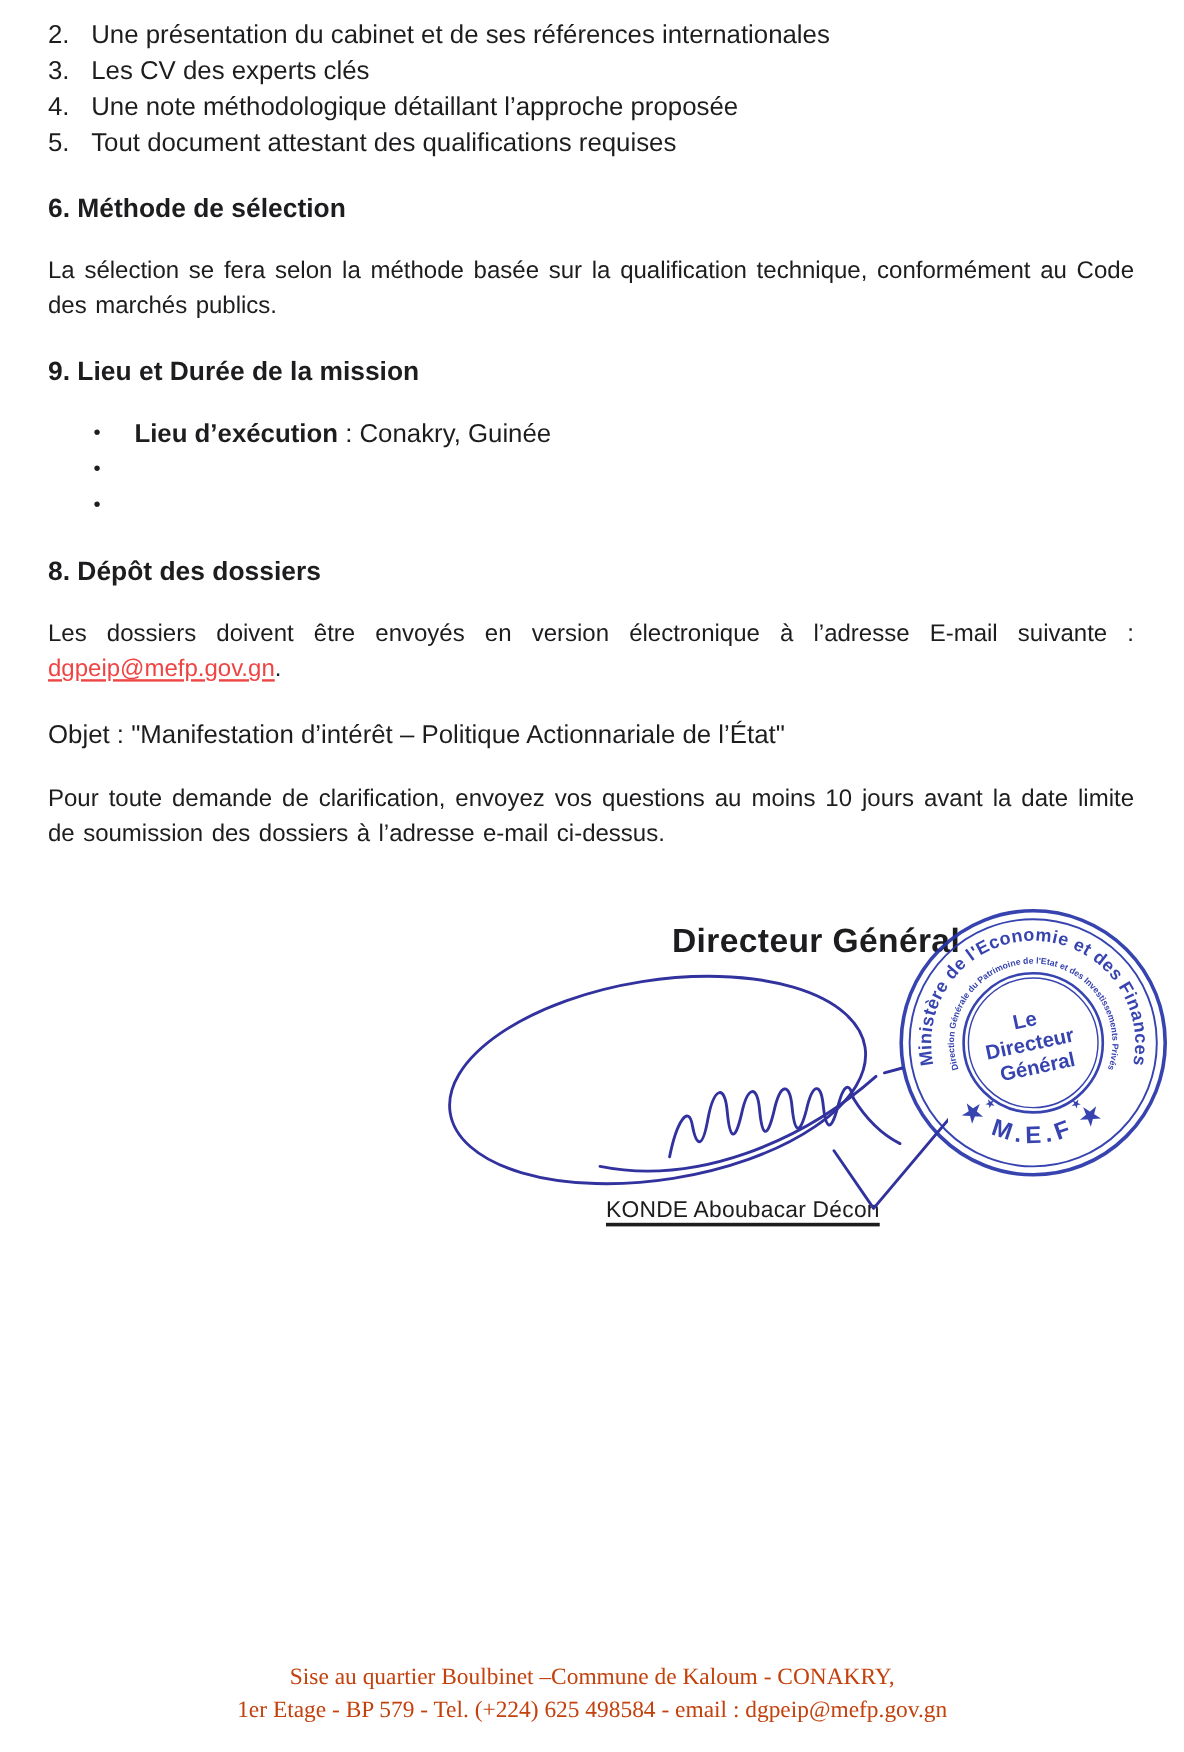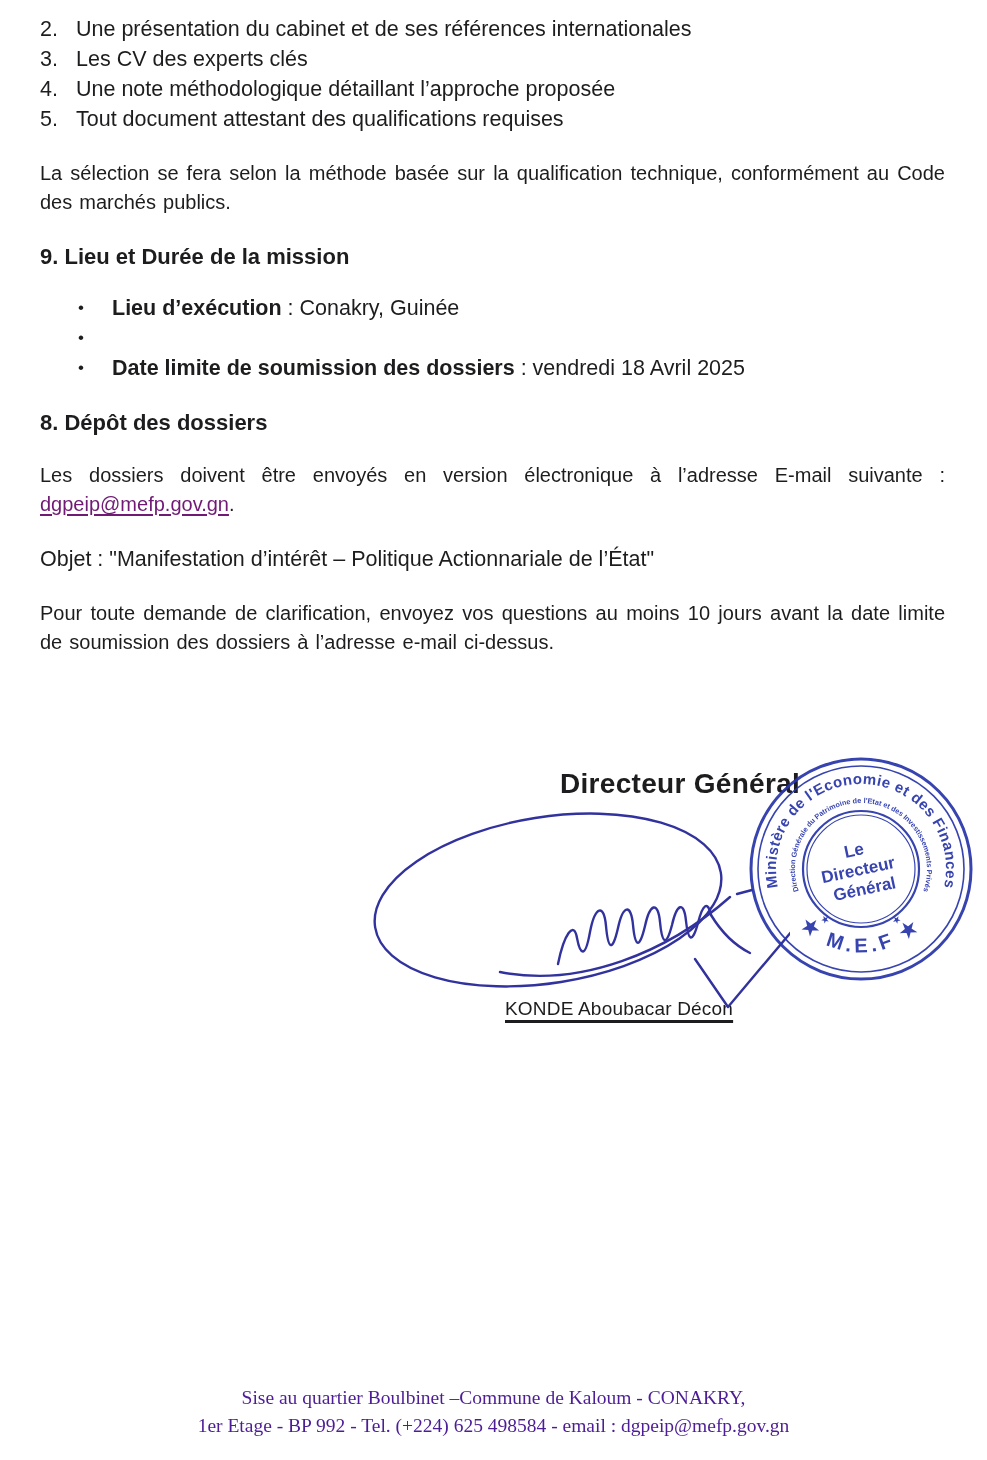--- a/index.html
+++ b/index.html
@@ -13,39 +13,39 @@
   .num-list .num { width:36px; flex:none; }
 
   .heading { font-size:22px; font-weight:bold; margin:27px 0 0 0; }
   .para { margin:25px 0 0 0; font-size:20px; line-height:29px; text-align:justify; word-spacing:1.5px; }
 
   .bullets { margin-top:23px; }
   .bullet-row { display:flex; font-size:21.5px; line-height:30px; padding-left:38px; }
   .bullet-row .dot { width:34px; flex:none; font-size:17px; }
   .blabel { font-weight:bold; }
 
-  .email { color:#701a75; text-decoration:underline; text-underline-offset:3px; cursor:pointer; }
+  .email { color:#ef4444; text-decoration:underline; text-underline-offset:3px; cursor:pointer; }
 
   .objet { margin-top:26px; font-size:21.5px; line-height:29px; }
   .objet .blabel { font-weight:normal;margin-top:11px; }
 
   .dg-title { position:absolute; left:560px; top:768px; font-size:28px; font-weight:bold; letter-spacing:0.3px; }
 
   .sig-name {
     position:absolute; left:505px; top:998px; width:312px; text-align:left;
     font-size:19px; font-weight:normal; letter-spacing:0.2px;
     text-decoration:underline; text-decoration-thickness:2.5px; text-underline-offset:5px;
   }
 
   .sig-svg  { position:absolute; left:358px; top:790px; width:432px; height:250px; pointer-events:none; }
   .stamp-svg{ position:absolute; left:744px; top:752px; width:234px; height:234px; }
 
   .footer {
     position:absolute; left:0; right:0; top:1384px; text-align:center;
-    font-family:"Liberation Serif", serif; font-size:19.5px; line-height:28px; color:#4c1d95;
+    font-family:"Liberation Serif", serif; font-size:19.5px; line-height:28px; color:#c2410c;
   }
 </style>
 </head>
 <body>
 
 <div class="page">
   <div class="content">
 
     <div class="num-list">
       <div class="row">
@@ -59,34 +59,34 @@
       <div class="row">
         <span class="num">4.</span>
         <span>Une note méthodologique détaillant l’approche proposée</span>
       </div>
       <div class="row">
         <span class="num">5.</span>
         <span>Tout document attestant des qualifications requises</span>
       </div>
     </div>
 
+    <div class="heading">6. Méthode de sélection</div>
     <p class="para">La sélection se fera selon la méthode basée sur la qualification technique, conformément au Code des marchés publics.</p>
 
     <div class="heading">9. Lieu et Durée de la mission</div>
     <div class="bullets">
       <div class="bullet-row">
         <span class="dot">•</span>
         <span><span class="blabel">Lieu d’exécution</span><span> : Conakry, Guinée</span></span>
       </div>
       <div class="bullet-row">
         <span class="dot">•</span>
       </div>
       <div class="bullet-row">
         <span class="dot">•</span>
-        <span><span class="blabel">Date limite de soumission des dossiers</span><span> : vendredi 18 Avril 2025</span></span>
       </div>
     </div>
 
     <div class="heading">8. Dépôt des dossiers</div>
     <p class="para"><span>Les dossiers doivent être envoyés en version électronique à l’adresse E-mail suivante : </span><a class="email">dgpeip@mefp.gov.gn</a><span>.</span></p>
 
     <p class="objet"><span class="blabel">Objet :</span><span> "Manifestation d’intérêt – Politique Actionnariale de l’État"</span></p>
 
     <p class="para">Pour toute demande de clarification, envoyez vos questions au moins 10 jours avant la date limite de soumission des dossiers à l’adresse e-mail ci-dessus.</p>
   </div>
@@ -133,15 +133,15 @@
       <text x="117" text-anchor="middle" font-family="Liberation Sans, sans-serif" font-size="17" font-weight="bold" transform="rotate(-12 117 120)">
         <tspan x="117" y="103">Le</tspan>
         <tspan x="117" y="123">Directeur</tspan>
         <tspan x="117" y="143">Général</tspan>
       </text>
     </g>
   </svg>
 
   <div class="footer">
     <div>Sise au quartier Boulbinet –Commune de Kaloum - CONAKRY,</div>
-    <div>1er Etage - BP 992 - Tel. (+224) 625 498584 - email : dgpeip@mefp.gov.gn</div>
+    <div>1er Etage - BP 579 - Tel. (+224) 625 498584 - email : dgpeip@mefp.gov.gn</div>
   </div>
 </div>
 
 </body></html>

